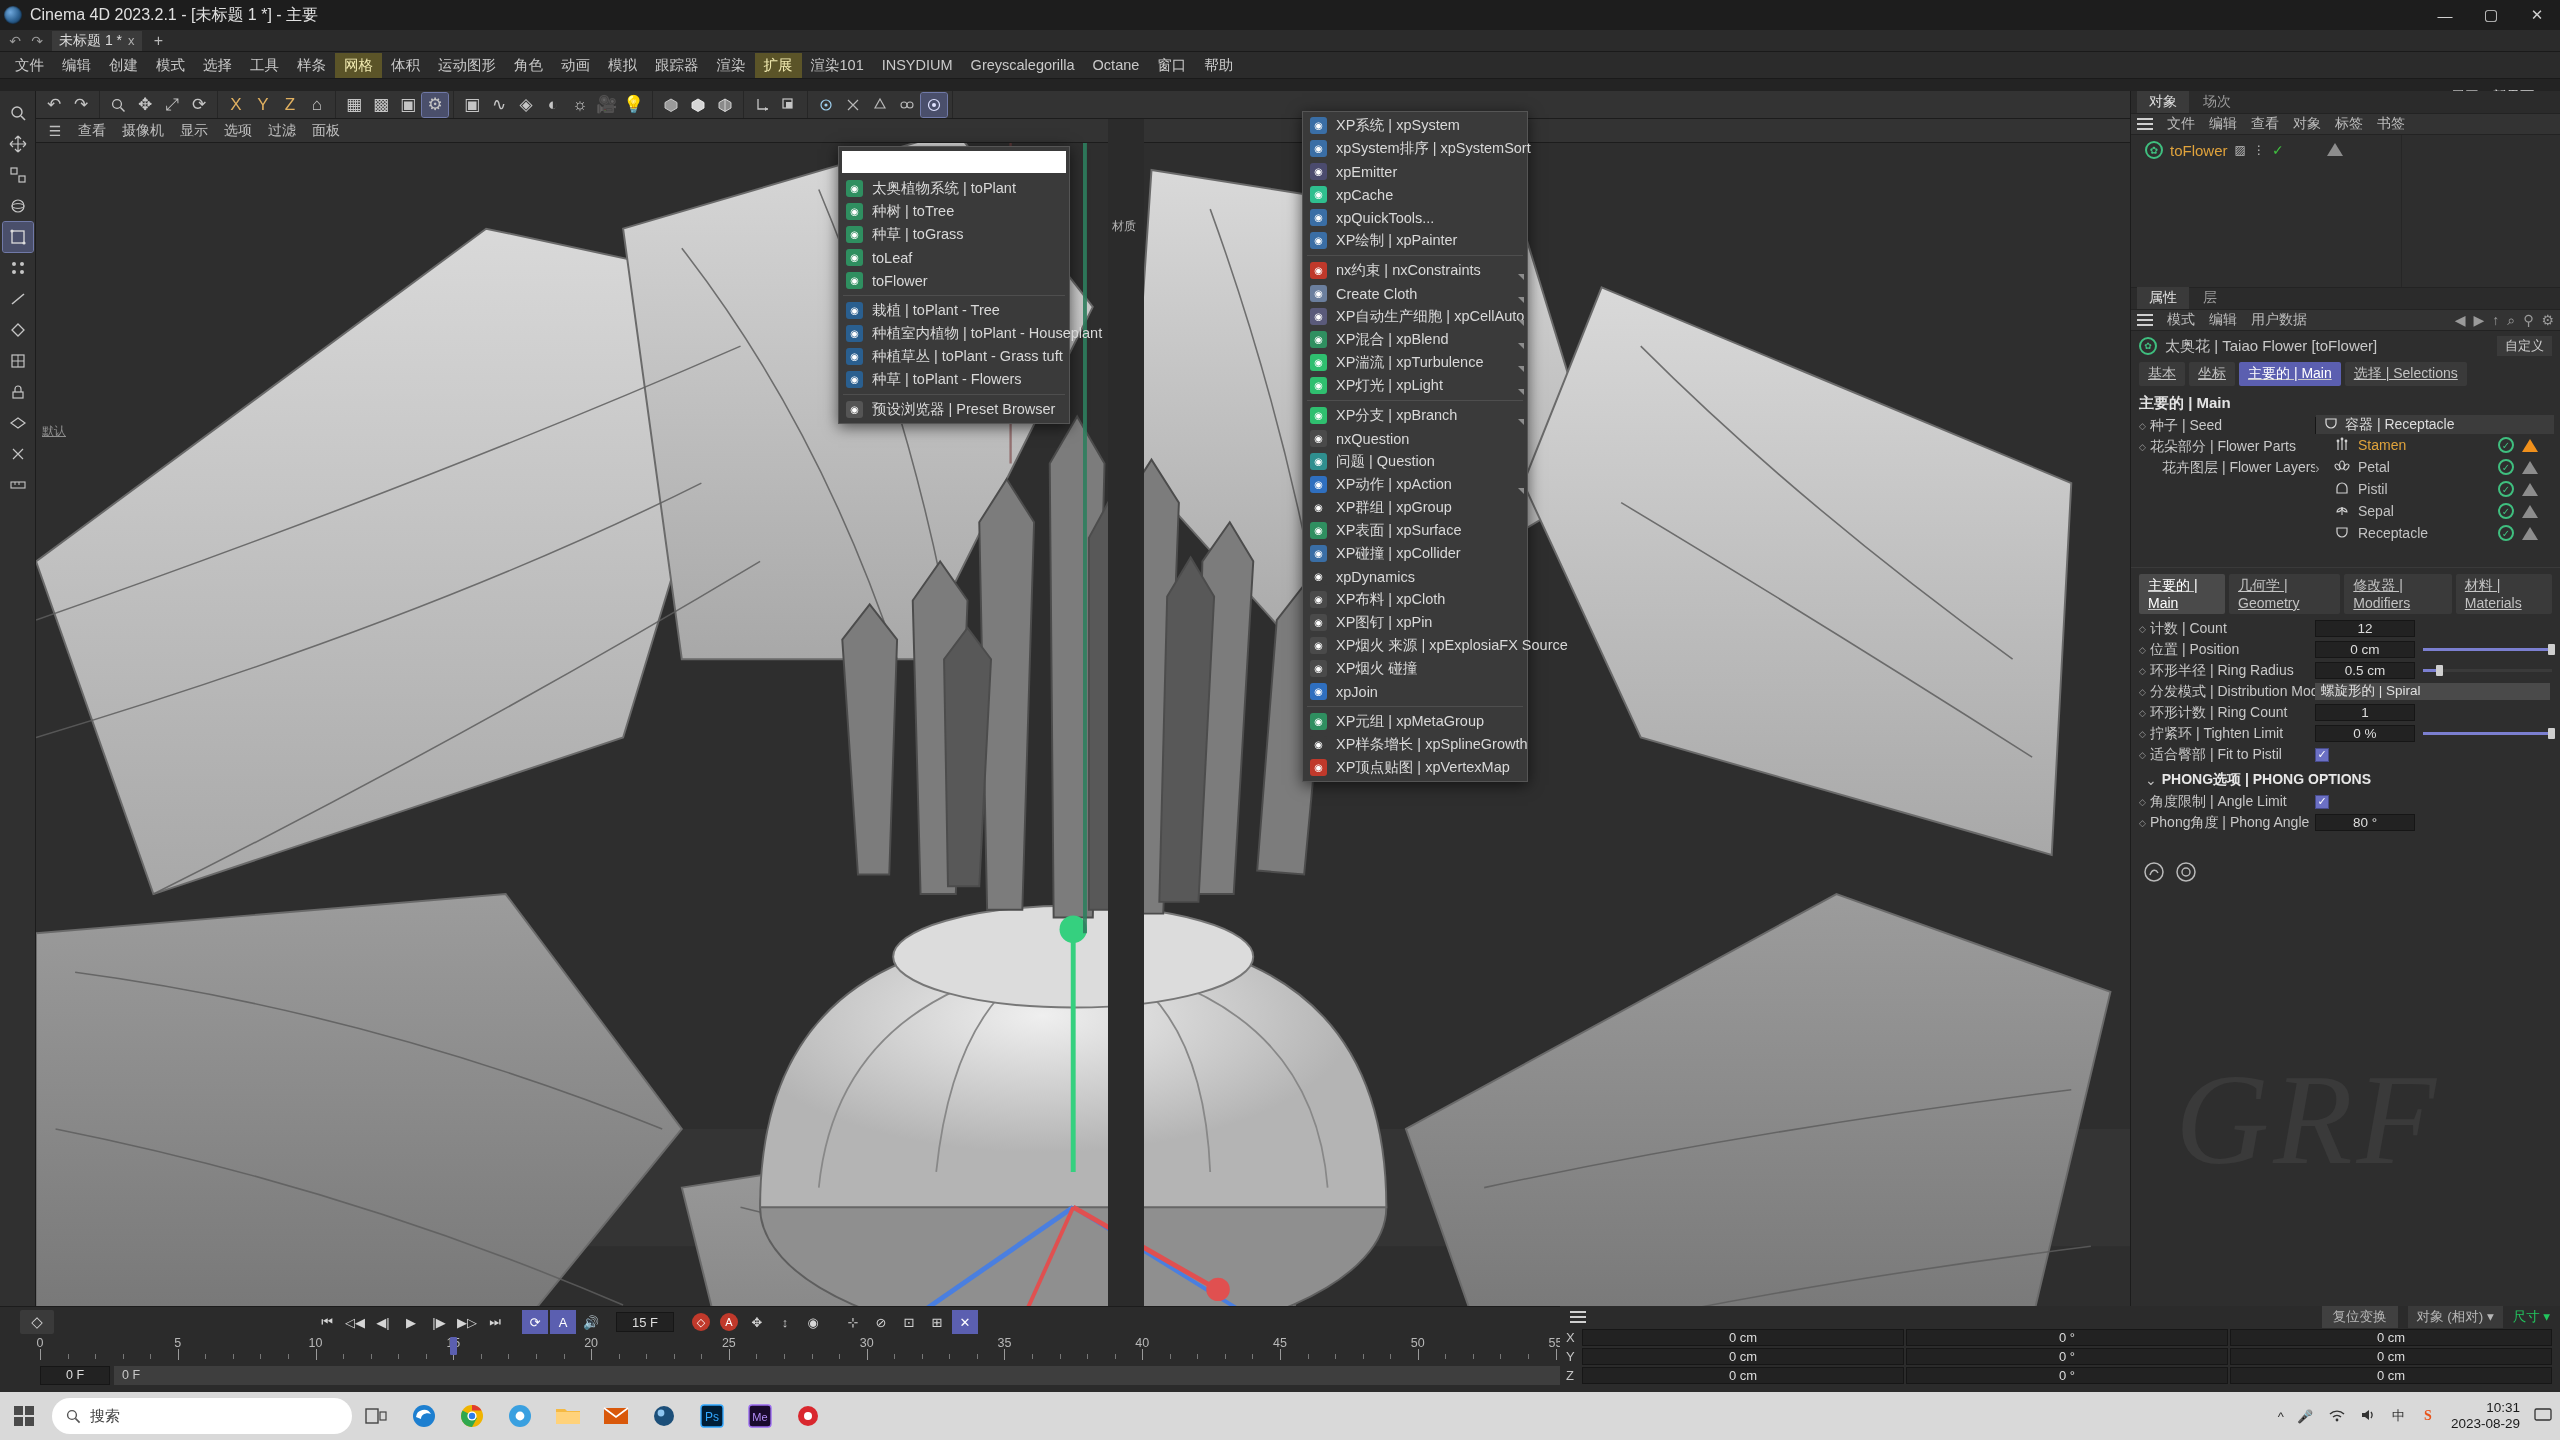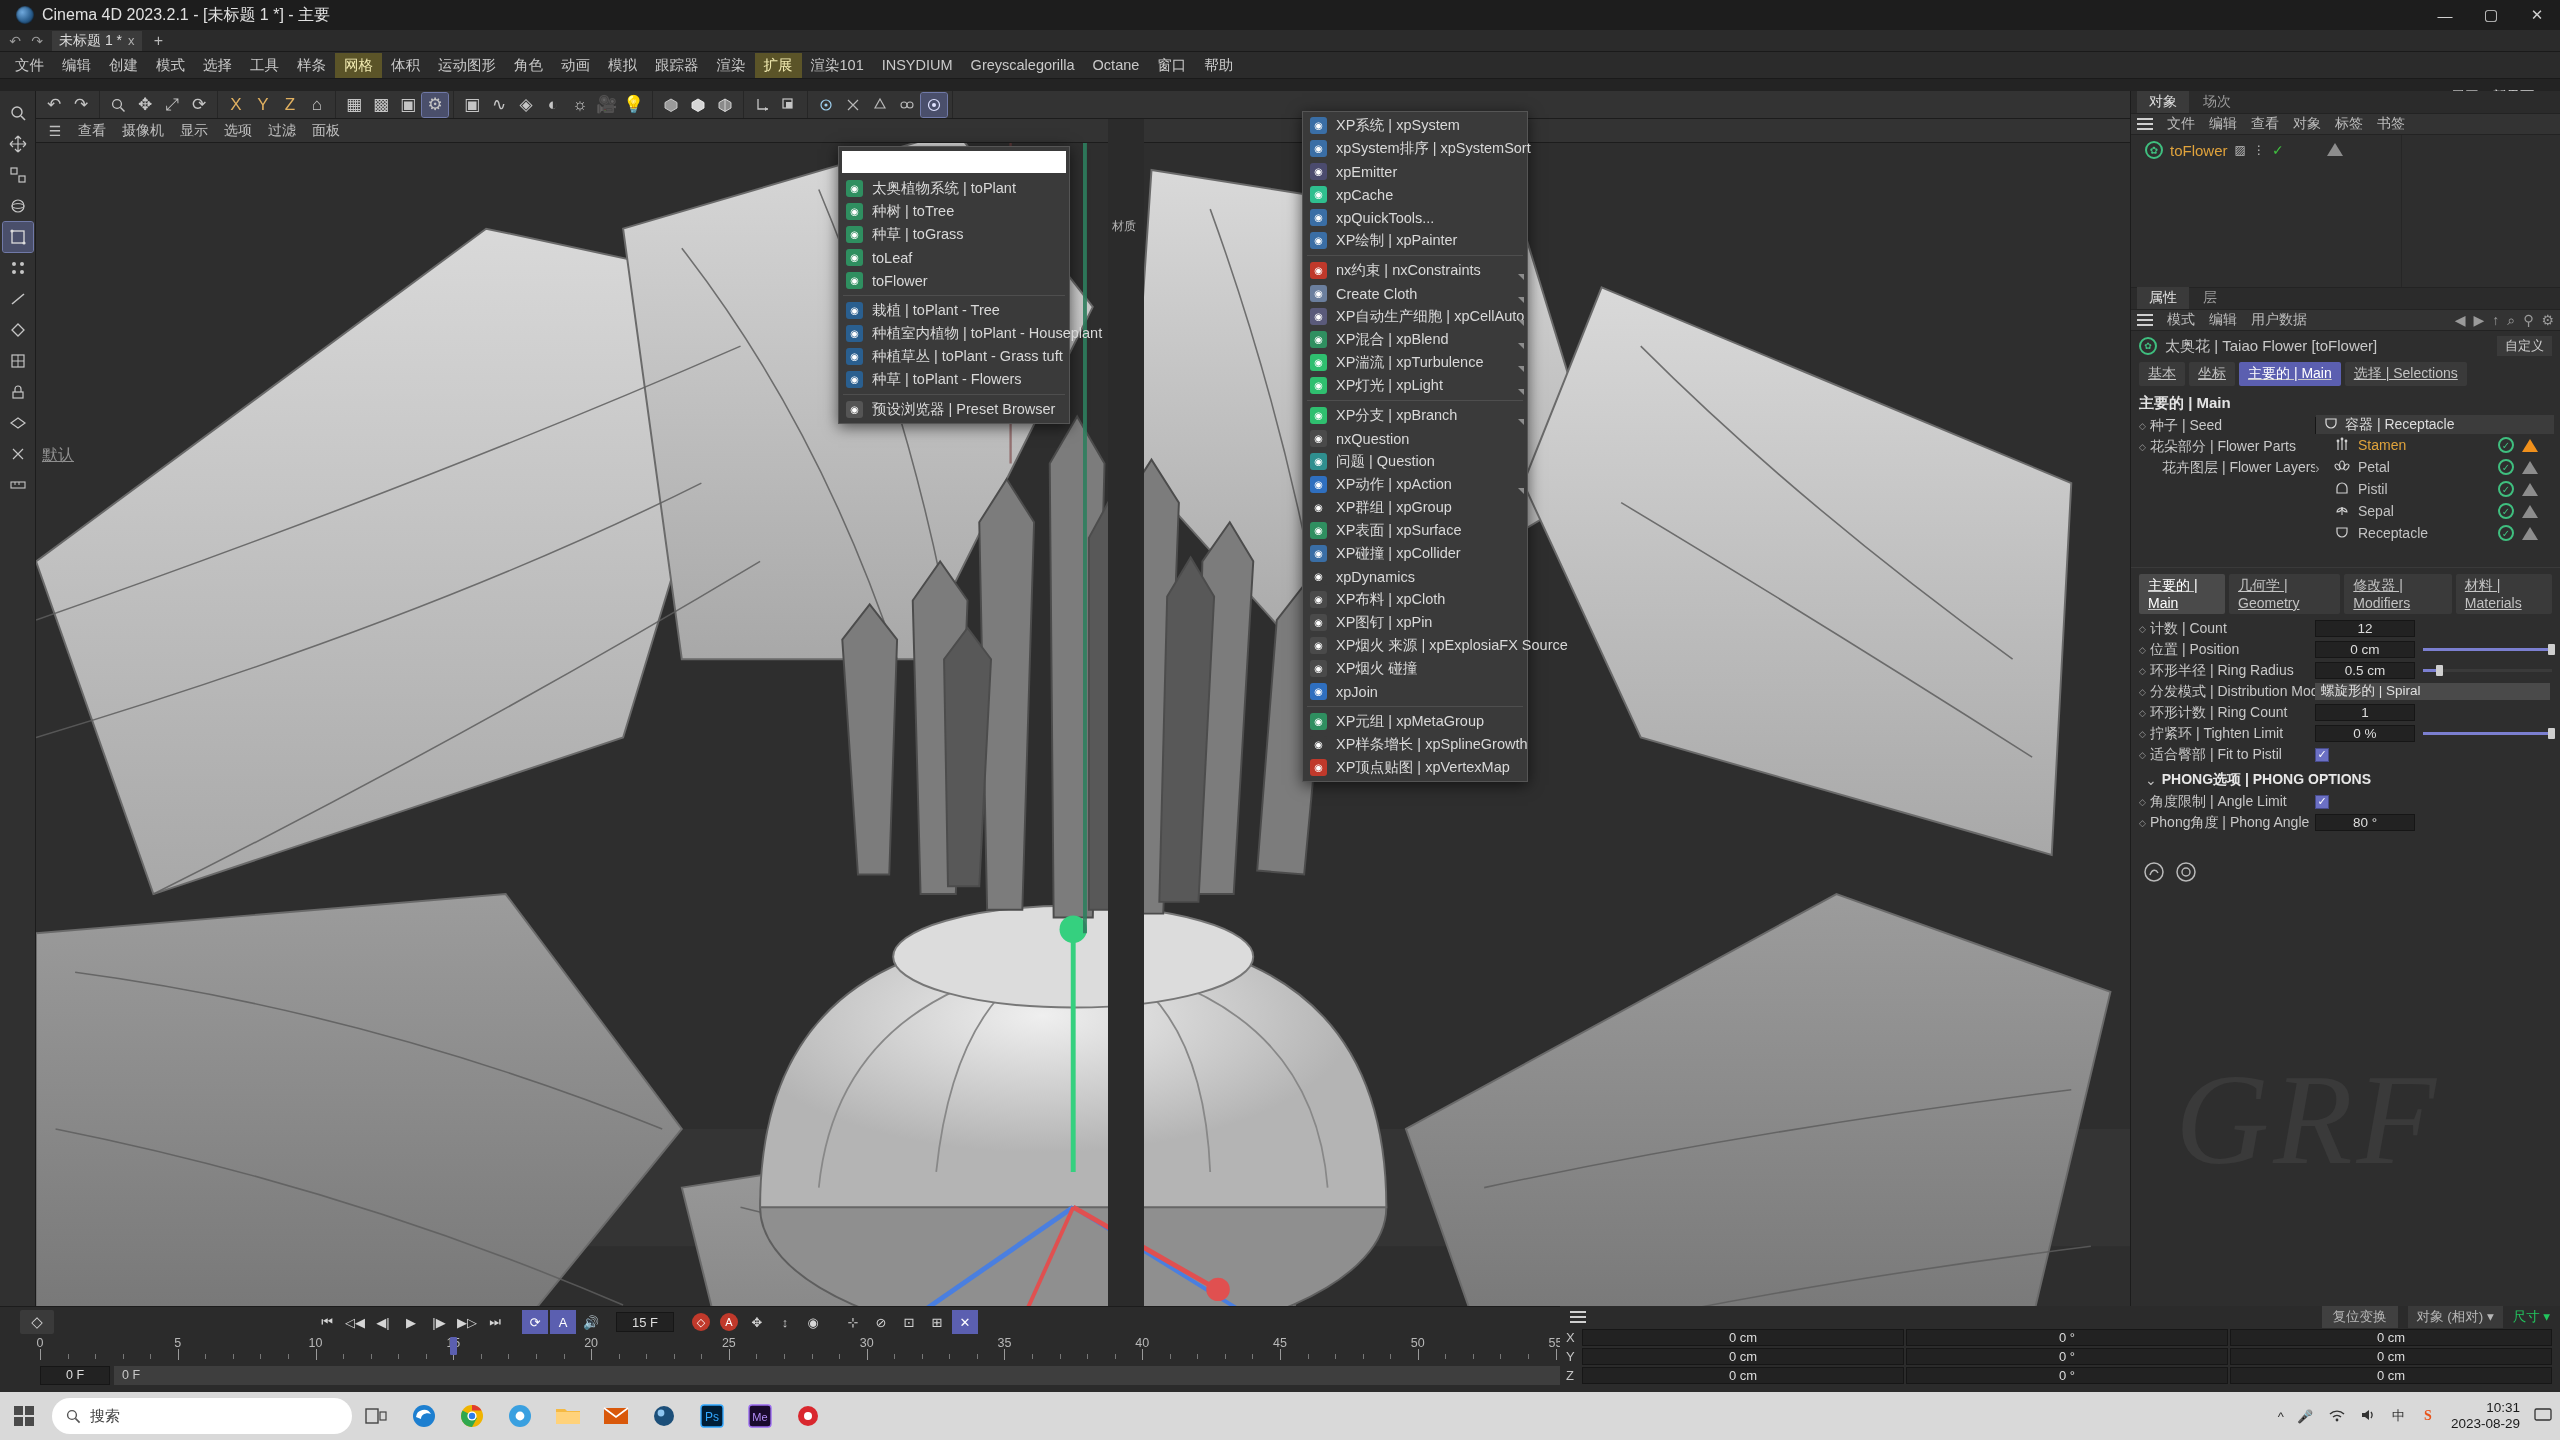--- a/index.html
+++ b/index.html
@@ -1,20 +1,20 @@
 <!DOCTYPE html>
 <html><head>
 <meta charset="utf-8">
 <style>
   * { box-sizing: border-box; margin:0; padding:0; }
   html,body { width:2560px; height:1440px; overflow:hidden; background:#232323; }
   body { font-family:"Liberation Sans","DejaVu Sans",sans-serif; font-size:17px; color:#c8c8c8; -webkit-font-smoothing:antialiased; }
 
   
-  #titlebar { height:30px; background:#1d1d1d; display:flex; align-items:center; padding-left:16px; color:#e0e0e0; font-size:16px; }
+  #titlebar { height:30px; background:#1d1d1d; display:flex; align-items:center; padding-left:4px; color:#e0e0e0; font-size:16px; }
   #titlebar .c4dlogo { width:18px;height:18px;border-radius:50%;
      background:radial-gradient(circle at 35% 35%,#6fa8dc 0%,#2b5f8f 55%,#14314d 100%);
      margin-right:8px; box-shadow:inset 0 0 2px #000; flex:0 0 auto;}
   #titlebar .wbtns { margin-left:auto; display:flex; height:30px; }
   #titlebar .wbtn { width:46px;height:30px;display:flex;align-items:center;justify-content:center;color:#d0d0d0;font-size:15px; }
 
   
   #tabrow { height:22px; background:#2b2b2b; display:flex; align-items:center; padding-left:4px; border-bottom:1px solid #1a1a1a;}
   #tabrow .undo { width:22px;height:20px;display:flex;align-items:center;justify-content:center;color:#9a9a9a;font-size:14px;}
   #tabrow .doctab { height:20px; background:#3b3b3b; display:flex; align-items:center; gap:6px; padding:0 7px; font-size:14px; color:#dcdcdc; margin-left:4px;}
@@ -511,21 +511,21 @@
           <circle cx="604" cy="842" r="6" fill="#e05050"></circle>
           <line x1="530" y1="800" x2="440" y2="1000" stroke="#e05050" stroke-width="2"></line>
           <circle cx="438" cy="1004" r="7" fill="#e05050"></circle>
           <ellipse cx="558" cy="980" rx="22" ry="9" fill="none" stroke="#8a8a5a" stroke-width="1.4"></ellipse>
         </g>
 
         <line x1="536" y1="0" x2="536" y2="660" stroke="#2f7f5f" stroke-width="2" opacity="0.9"></line>
         <line x1="498" y1="0" x2="498" y2="420" stroke="#7a4040" stroke-width="1.2" opacity="0.6"></line>
       </svg>
 
-      <div style="position:absolute;left:6px;top:302px;font-size:16px;color:#8f8f8f;text-decoration:underline;">默认</div>
+      <div style="position:absolute;left:6px;top:280px;font-size:12px;color:#8f8f8f;text-decoration:underline;">默认</div>
     </div>
     <div id="vpfooter">
       <span>查看变换</span>
       <span>工程</span>
       <span style="margin-left:auto;margin-right:6px;">网格间距</span>
       <span style="margin-right:20px;">5 cm</span>
     </div>
   </div>
 
   <div id="matstrip">

